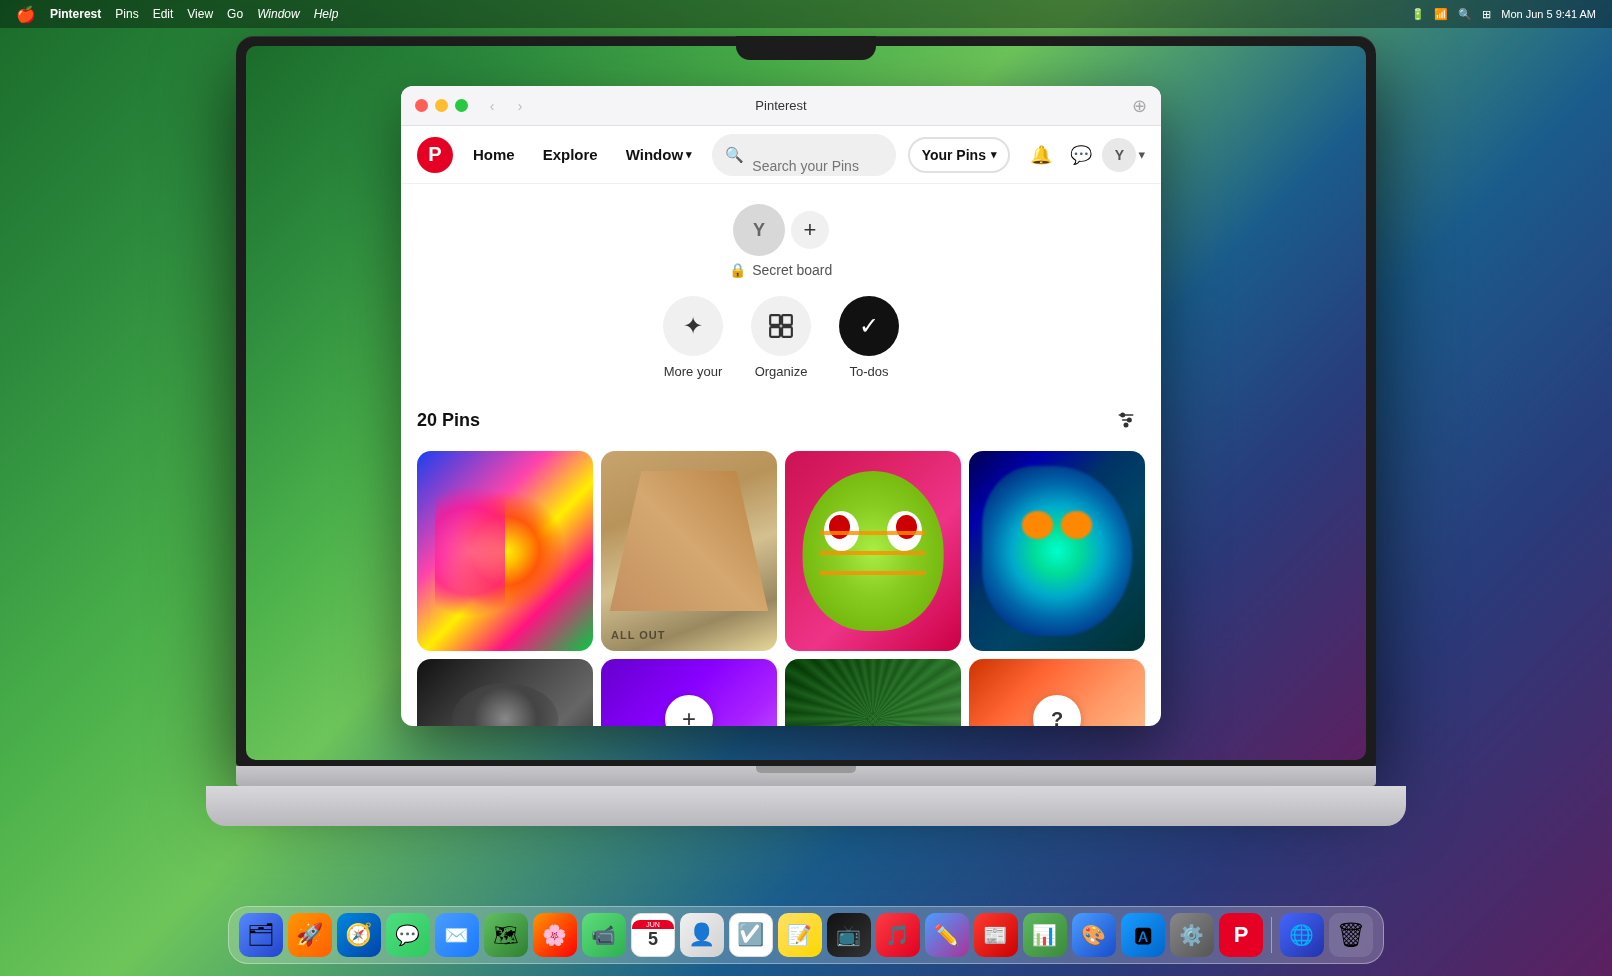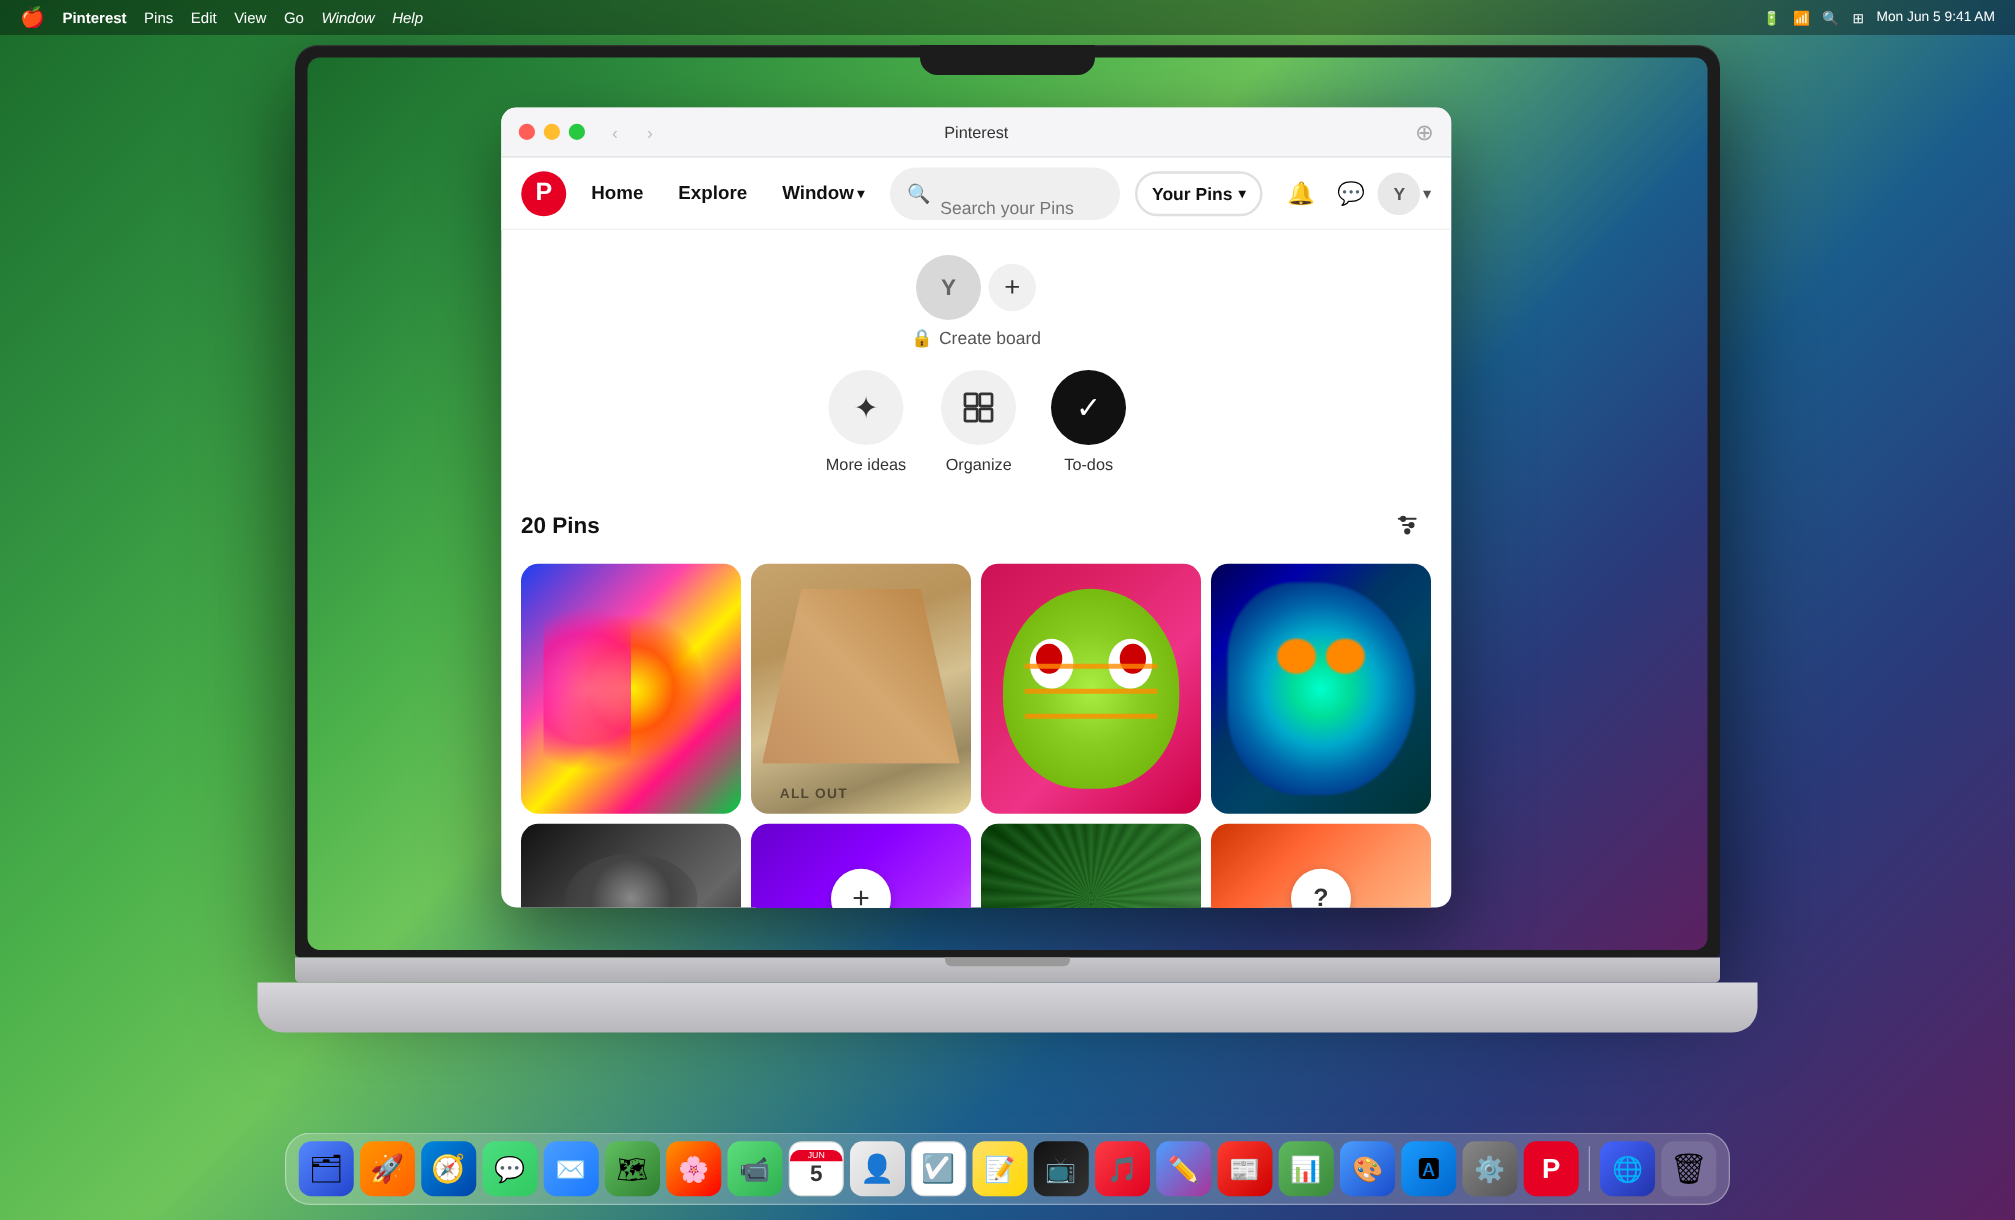--- a/index.html
+++ b/index.html
@@ -87,29 +87,29 @@
 
           <div style="flex:1;overflow-y:auto;">
 
             <div style="padding:20px 16px 8px;display:flex;flex-direction:column;align-items:center;gap:6px;">
               <div style="display:flex;align-items:center;gap:6px;">
                 <div style="width:52px;height:52px;border-radius:50%;background:#d8d8d8;display:flex;align-items:center;justify-content:center;font-size:18px;font-weight:600;color:#666;cursor:pointer;">Y</div>
                 <button style="width:38px;height:38px;border-radius:50%;background:#f0f0f0;border:none;cursor:pointer;font-size:22px;color:#333;display:flex;align-items:center;justify-content:center;">+</button>
               </div>
               <div style="display:flex;align-items:center;gap:5px;color:#555;font-size:14px;">
                 <span>🔒</span>
-                <span>Create board</span>
+                <span>Secret board</span>
               </div>
             </div>
 
             <div style="display:flex;justify-content:center;gap:28px;padding:10px 16px 16px;">
 
               <div style="display:flex;flex-direction:column;align-items:center;gap:8px;cursor:pointer;">
                 <div style="width:60px;height:60px;border-radius:50%;background:#f0f0f0;display:flex;align-items:center;justify-content:center;font-size:24px;color:#333;">✦</div>
-                <span style="font-size:13px;color:#333;font-weight:500;">More ideas</span>
+                <span style="font-size:13px;color:#333;font-weight:500;">More your</span>
               </div>
 
               <div style="display:flex;flex-direction:column;align-items:center;gap:8px;cursor:pointer;">
                 <div style="width:60px;height:60px;border-radius:50%;background:#f0f0f0;display:flex;align-items:center;justify-content:center;font-size:22px;color:#333;">
                   <svg width="26" height="26" viewBox="0 0 24 24" fill="none" stroke="#333" stroke-width="2" stroke-linecap="round" stroke-linejoin="round">
                     <rect x="2" y="2" width="9" height="9" rx="1"></rect>
                     <rect x="13" y="2" width="9" height="9" rx="1"></rect>
                     <rect x="2" y="13" width="9" height="9" rx="1"></rect>
                     <rect x="13" y="13" width="9" height="9" rx="1"></rect>
                   </svg>
@@ -141,21 +141,21 @@
 
               <div style="display:grid;grid-template-columns:repeat(4,1fr);gap:8px;">
 
                 <div style="border-radius:14px;overflow:hidden;cursor:pointer;height:200px;background:linear-gradient(135deg,#1a40ef 0%,#ff44aa 35%,#ffee00 55%,#ff1480 75%,#00cc44 100%);position:relative;">
 
                   <div style="position:absolute;top:20%;left:15%;width:70%;height:60%;background:radial-gradient(circle,#ffff00 0%,#ff4400 40%,transparent 70%);opacity:0.8;border-radius:50%;"></div>
                   <div style="position:absolute;top:10%;left:10%;width:40%;height:80%;background:radial-gradient(circle,#ff69b4 0%,#ff1493 50%,transparent 75%);opacity:0.7;"></div>
                 </div>
 
                 <div style="border-radius:14px;overflow:hidden;cursor:pointer;height:200px;background:linear-gradient(160deg,#c8a46e 0%,#b8935a 30%,#d4c090 55%,#9a8860 80%,#e8d89a 100%);position:relative;">
-                  <div style="position:absolute;bottom:0;left:13px;right:0;padding:10px;display:flex;flex-direction:column;align-items:flex-start;justify-content:flex-end;">
+                  <div style="position:absolute;bottom:0;left:0;right:0;padding:10px;display:flex;flex-direction:column;align-items:flex-start;justify-content:flex-end;">
                     <div style="font-size:11px;font-weight:900;color:rgba(0,0,0,0.5);text-transform:uppercase;letter-spacing:1px;">ALL OUT</div>
                   </div>
 
                   <div style="position:absolute;top:10%;left:5%;right:5%;height:70%;background:linear-gradient(45deg,#c49060 0%,#d4a870 50%,#b88040 100%);clip-path:polygon(20% 0%,80% 0%,100% 100%,0% 100%);"></div>
                 </div>
 
                 <div style="border-radius:14px;overflow:hidden;cursor:pointer;height:200px;background:linear-gradient(135deg,#cc1155 0%,#dd2266 30%,#ee3388 60%,#cc0044 100%);position:relative;">
 
                   <div style="position:absolute;top:50%;left:50%;transform:translate(-50%,-50%);width:80%;height:80%;background:radial-gradient(ellipse,#aaee44 0%,#88cc22 40%,#66aa00 100%);border-radius:50% 50% 45% 45%;"></div>
                   <div style="position:absolute;top:30%;left:22%;width:20%;height:20%;background:white;border-radius:50%;"></div>

